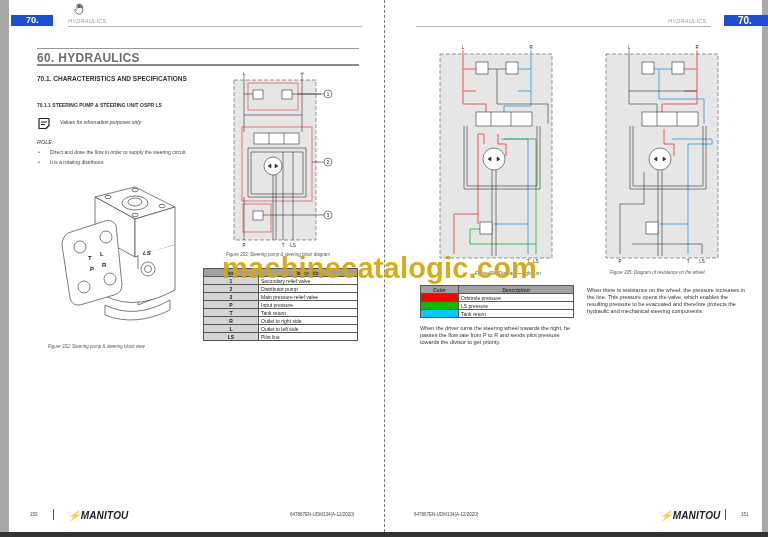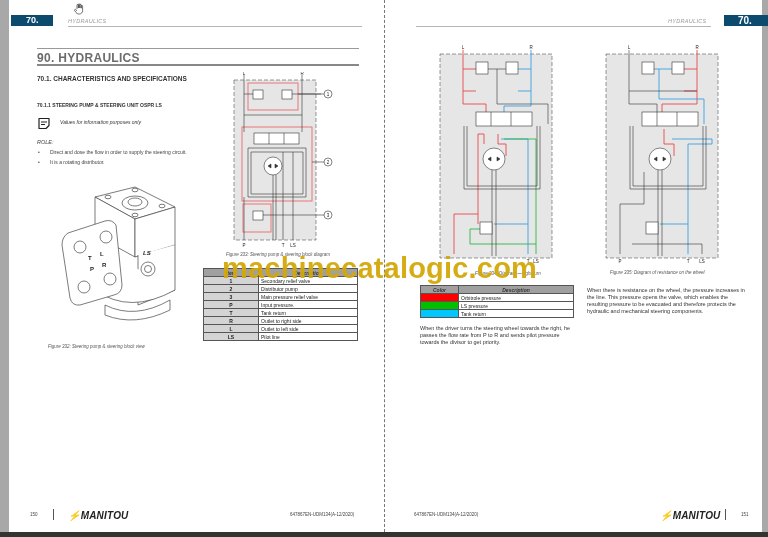--- a/index.html
+++ b/index.html
@@ -5,21 +5,21 @@
 *{box-sizing:border-box;margin:0;padding:0}
 html,body{width:768px;height:537px;overflow:hidden;background:#fff;font-family:"Liberation Sans",sans-serif;color:#222}
 .spread{position:relative;width:768px;height:537px;background:#fff}
 .page{position:absolute;top:0;height:532px;background:#fff}
 .page.left{left:0;width:384px}
 .page.right{left:384px;width:384px}
 .left-bar{position:absolute;left:0;top:0;width:9px;height:532px;background:#a8a8a8}
 .right-bar{position:absolute;right:0;top:0;width:6px;height:532px;background:#a8a8a8}
 .center-line{position:absolute;left:384px;top:0;height:532px;border-left:1px dashed #777}
 .bottom-band{position:absolute;left:0;top:532px;width:768px;height:5px;background:#333}
-.chap-tab{position:absolute;top:15px;height:11px;background:#0c4a6e;color:#fff;font-weight:bold;font-size:9px;line-height:11px}
+.chap-tab{position:absolute;top:15px;height:11px;background:#1d4ed8;color:#fff;font-weight:bold;font-size:9px;line-height:11px}
 .chap-tab.l{left:11px;width:42px;padding-left:15px}
 .chap-tab.r{left:340px;width:44px;padding-left:14px;font-size:10px}
 .hdr-title{position:absolute;top:18px;font-size:5.5px;font-style:italic;color:#9a9a9a;letter-spacing:.3px}
 .hdr-title.l{left:68px}
 .hdr-title.r{left:284px}
 .hdr-rule{position:absolute;top:26px;height:1px;background:#b5b5b5}
 .hdr-rule.l{left:68px;width:294px}
 .hdr-rule.r{left:32px;width:295px}
 .hand-icon{position:absolute;left:73px;top:3px;width:12px;height:12px}
 .h1-rule-top{position:absolute;left:37px;top:48px;width:322px;height:1px;background:#999}
@@ -58,21 +58,21 @@
   <div class="page left">
     <div class="left-bar"></div>
     <div class="chap-tab l">70.</div>
     <svg class="hand-icon" viewBox="0 0 12 12">
       <path d="M4 6V2.2a.7.7 0 0 1 1.4 0V5M5.4 5V1.5a.7.7 0 0 1 1.4 0V5M6.8 5V2a.7.7 0 0 1 1.4 0v3.2M8.2 5.2V3.2a.7.7 0 0 1 1.4 0V7.5c0 2-1.3 3.5-3.2 3.5H5.6c-1.1 0-2-.6-2.6-1.5L1.6 7.3a.7.7 0 0 1 1.1-.8L4 7.8" fill="none" stroke="#333" stroke-width=".7"></path>
     </svg>
     <div class="hdr-title l">HYDRAULICS</div>
     <div class="hdr-rule l"></div>
 
     <div class="h1-rule-top"></div>
-    <div class="h1">90. HYDRAULICS</div>
+    <div class="h1">60. HYDRAULICS</div>
     <div class="h1-rule-bot"></div>
 
     <div class="h2">70.1. CHARACTERISTICS AND SPECIFICATIONS</div>
     <div class="h3">70.1.1 STEERING PUMP &amp; STEERING UNIT OSPR LS</div>
 
     <svg class="note-icon" viewBox="0 0 14 14">
       <path d="M2 2.5h10v7l-3 3H2z" fill="#fff" stroke="#222" stroke-width="1.2" stroke-linejoin="round"></path>
       <path d="M4 6h6M4 8.5h4" stroke="#222" stroke-width="1.1"></path>
     </svg>
     <div class="note-text">Values for information purposes only</div>

